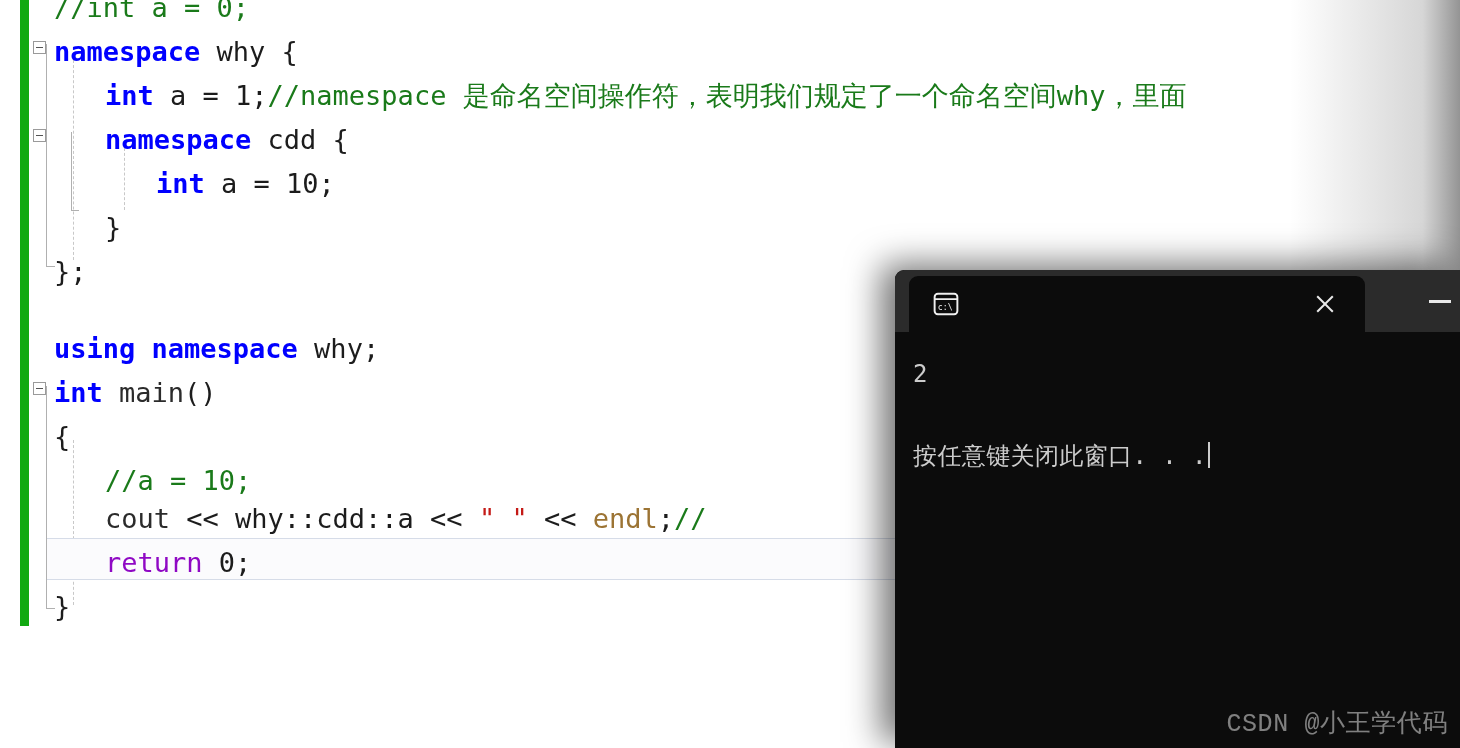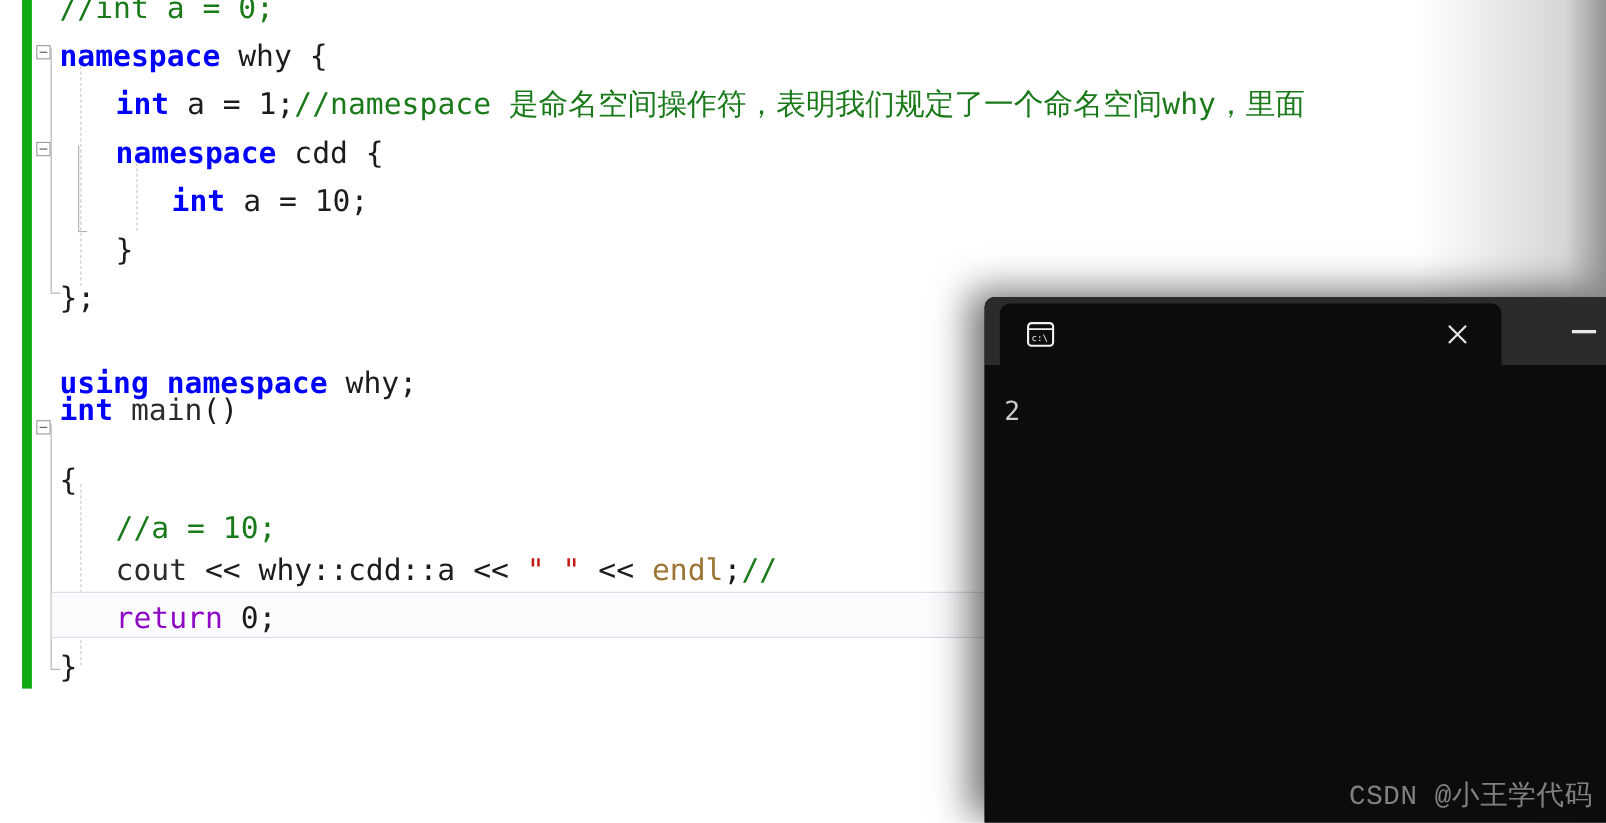--- a/index.html
+++ b/index.html
@@ -256,21 +256,21 @@
   <div id="code-lines">
       <div class="code-line" style="top: -14px; left: 54px;"><span class="tok-cmt">//int a = 0;</span></div>
       <div class="code-line" style="top: 30px; left: 54px;"><span class="tok-kw">namespace</span><span class="tok-plain"> why {</span></div>
       <div class="code-line" style="top: 74px; left: 105px;"><span class="tok-kw">int</span><span class="tok-plain"> a = 1;</span><span class="tok-cmt">//namespace 是命名空间操作符，表明我们规定了一个命名空间why，里面</span></div>
       <div class="code-line" style="top: 118px; left: 105px;"><span class="tok-kw">namespace</span><span class="tok-plain"> cdd {</span></div>
       <div class="code-line" style="top: 162px; left: 156px;"><span class="tok-kw">int</span><span class="tok-plain"> a = 10;</span></div>
       <div class="code-line" style="top: 206px; left: 105px;"><span class="tok-plain">}</span></div>
       <div class="code-line" style="top: 250px; left: 54px;"><span class="tok-plain">};</span></div>
       <div class="code-line" style="top: 294px; left: 54px;"></div>
       <div class="code-line" style="top: 327px; left: 54px;"><span class="tok-kw">using</span><span class="tok-plain"> </span><span class="tok-kw">namespace</span><span class="tok-plain"> why;</span></div>
-      <div class="code-line" style="top: 352px; left: 54px;"><span class="tok-kw">int</span><span class="tok-plain"> </span><span class="tok-obj">main</span><span class="tok-plain">()</span></div>
+      <div class="code-line" style="top: 371px; left: 54px;"><span class="tok-kw">int</span><span class="tok-plain"> </span><span class="tok-obj">main</span><span class="tok-plain">()</span></div>
       <div class="code-line" style="top: 415px; left: 54px;"><span class="tok-plain">{</span></div>
       <div class="code-line" style="top: 459px; left: 105px;"><span class="tok-cmt">//a = 10;</span></div>
       <div class="code-line" style="top: 497px; left: 105px;"><span class="tok-obj">cout</span><span class="tok-plain"> &lt;&lt; why::cdd::a &lt;&lt; </span><span class="tok-str">" "</span><span class="tok-plain"> &lt;&lt; </span><span class="tok-endl">endl</span><span class="tok-plain">;</span><span class="tok-cmt">//</span></div>
       <div class="code-line" style="top: 541px; left: 105px;"><span class="tok-ctrl">return</span><span class="tok-plain"> 0;</span></div>
       <div class="code-line" style="top: 585px; left: 54px;"><span class="tok-plain">}</span></div>
     </div>
 
   <div class="editor-vignette"></div>
 </div>
 
@@ -283,17 +283,18 @@
         <text x="4.4" y="17.6" font-family="DejaVu Sans Mono, monospace" font-size="7.6" fill="#f0f0f0">c:\</text>
       </svg>
       <div class="tab-close"></div>
     </div>
     <div class="win-minimize"></div>
   </div>
   <div class="console-body">
     <div id="console-output">
         <div class="console-line"><span>2</span></div>
         <div class="console-line console-blank"></div>
+        <div class="console-line"><span>按任意键关闭此窗口. . .</span><span class="console-caret"></span></div>
       </div>
   </div>
 </div>
 
 <div id="watermark">CSDN @小王学代码</div>
 
 </body></html>

